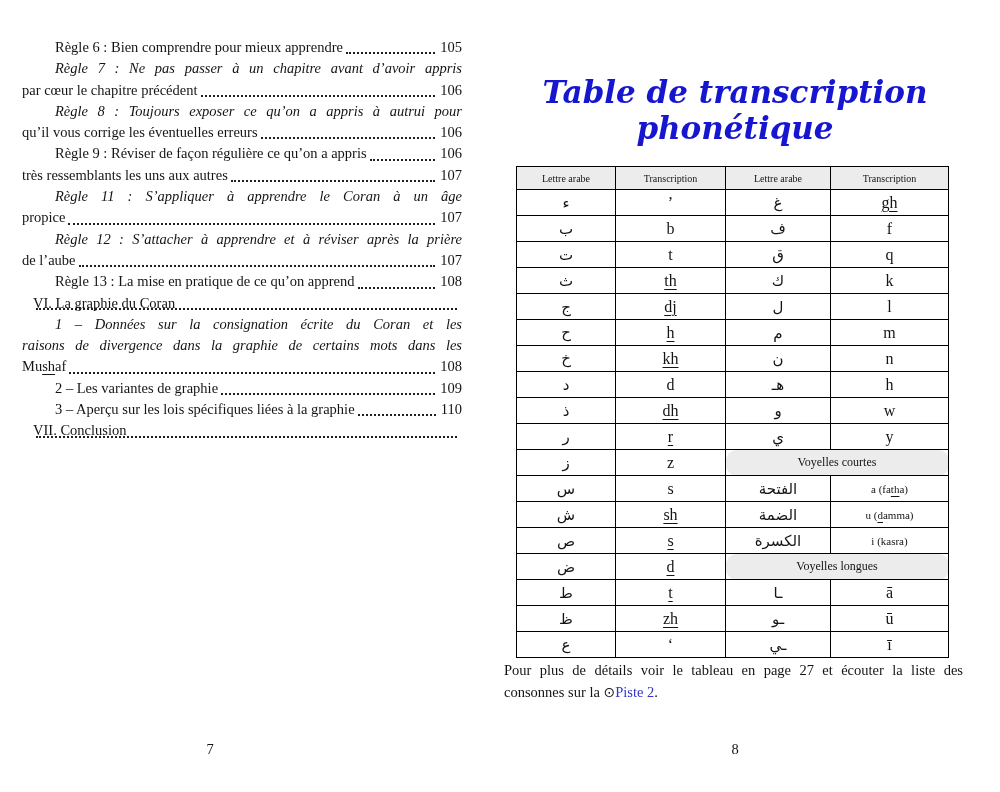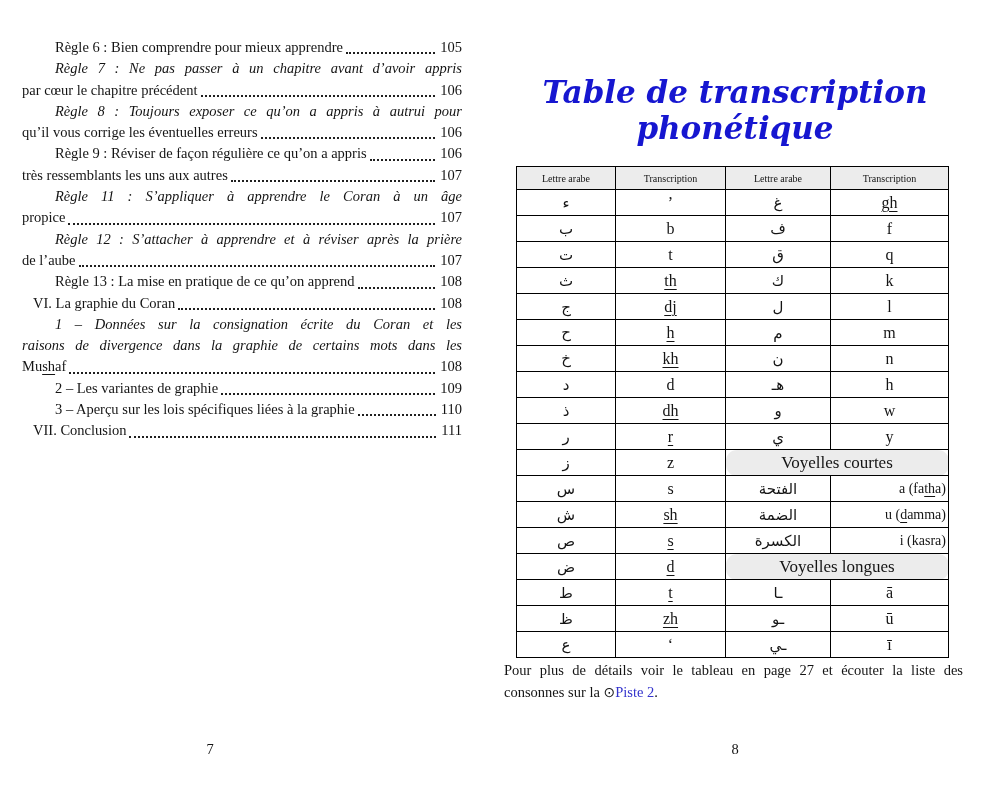--- a/index.html
+++ b/index.html
@@ -5,39 +5,39 @@
   html,body{margin:0;padding:0;background:#ffffff;}
   body{width:1000px;height:792px;position:relative;font-family:"Liberation Serif",serif;color:#141414;}
   .spread{position:absolute;inset:0;background:#fff;}
 
   
   .toc{position:absolute;left:22px;top:37px;width:440px;font-size:14.5px;line-height:21.3px;}
   .toc-line{height:21.3px;overflow:hidden;}
   .toc-line.leader{display:flex;align-items:baseline;}
   .toc-text{white-space:pre;}
   .ind-rule{padding-left:33px;}
-  .ind-roman{padding-left:11px;}
+  .ind-roman{padding-left:11px;flex-direction:column;}
   .justify{text-align:justify;text-align-last:justify;white-space:normal;font-style:italic;}
   .dots{flex:1 1 auto;position:relative;min-width:8px;align-self:stretch;}
   .dots::before{content:"";position:absolute;left:3px;right:5px;bottom:4px;border-bottom:2px dotted #1f1f1f;}
   .toc-page{white-space:pre;}
 
   
   .title{position:absolute;left:500px;top:74px;width:470px;text-align:center;
          font-family:"DejaVu Serif",serif;font-style:italic;font-weight:bold;
          font-size:31px;line-height:36px;color:var(--title,#1616d0);}
 
   .ttable{position:absolute;left:516px;top:166px;border-collapse:collapse;table-layout:fixed;}
   .ttable th,.ttable td{border:1px solid #000;text-align:center;vertical-align:middle;padding:0 2px;}
   .ttable th{height:22px;font-weight:normal;font-size:10px;background:var(--hdr-bg,#ececec);}
   .ttable td{height:25px;}
   td.ar{font-family:"DejaVu Sans",sans-serif;font-size:15px;}
   td.tr{font-size:16px;}
-  td.tr.small{font-size:14px;text-align:right;}
-  td.vspan{background:var(--hdr-bg,#ececec);font-size:17px;border-radius:11px;}
+  td.tr.small{font-size:11px;}
+  td.vspan{background:var(--hdr-bg,#ececec);font-size:12px;border-radius:11px;}
   .u{text-decoration:underline;text-underline-offset:2.5px;text-decoration-thickness:1px;}
 
   .footer{position:absolute;left:504px;top:660px;width:459px;font-size:14.5px;line-height:21.5px;}
   .f1{text-align:justify;text-align-last:justify;white-space:nowrap;}
   .cdicon{font-family:"DejaVu Sans",sans-serif;font-size:14px;}
   .link{color:var(--link,#3333cc);cursor:pointer;}
 
   .pagenum{position:absolute;top:741px;width:24px;text-align:center;font-size:14.5px;}
   .pagenum-left{left:198px;}
   .pagenum-right{left:723px;}

